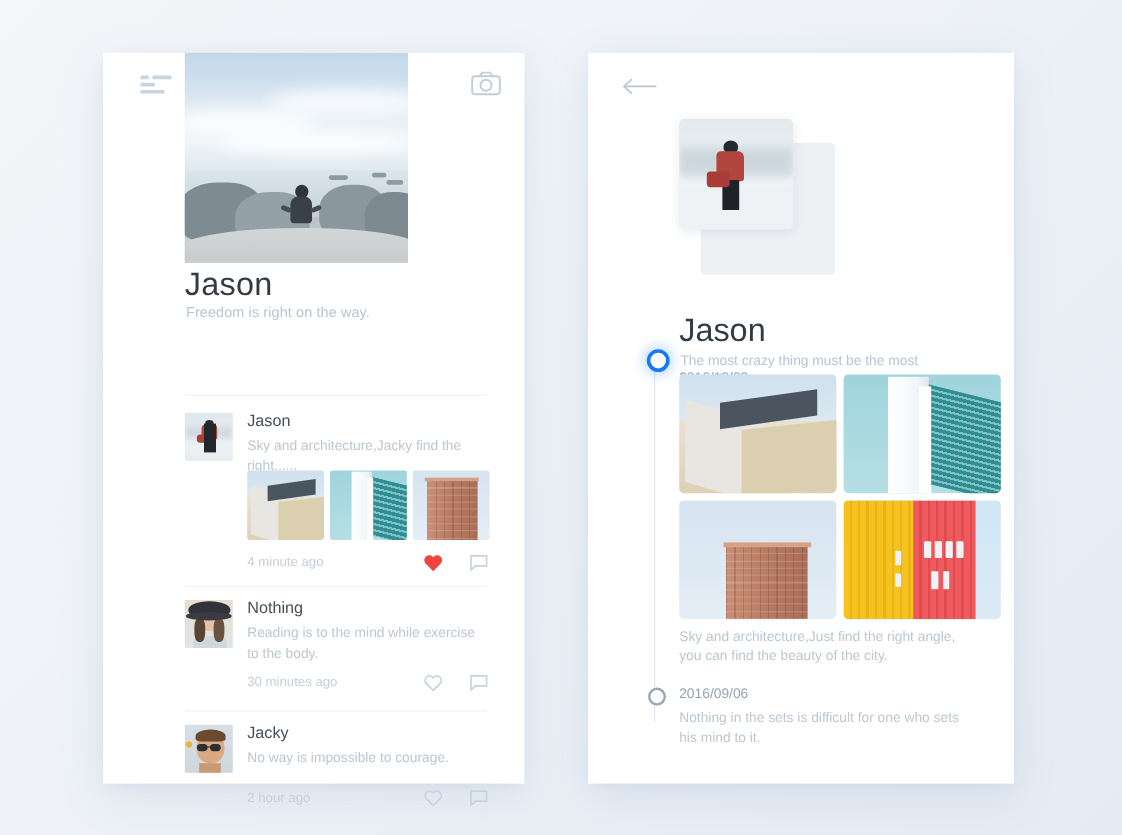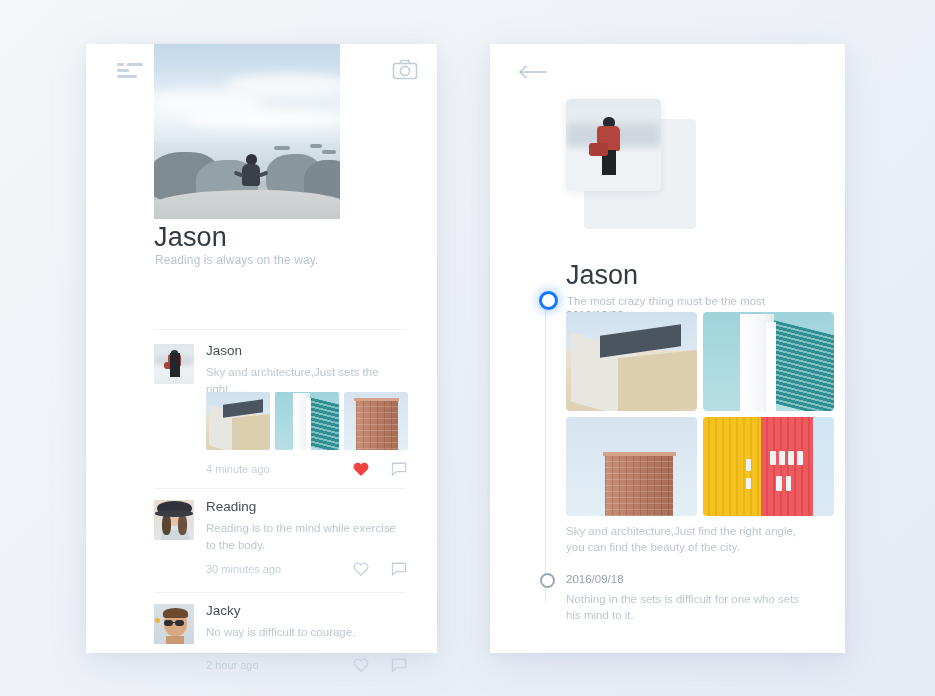--- a/index.html
+++ b/index.html
@@ -309,34 +309,34 @@
     <div class="ledge"></div>
     <div class="person">
       <div class="head"></div>
         <div class="body"></div>
       <div class="armL"></div>
         <div class="armR"></div>
     </div>
   </div>
 
   <div class="l-name">Jason</div>
-  <div class="l-motto">Reading is always on the way.</div>
+  <div class="l-motto">Freedom is right on the way.</div>
 
   <div class="l-divider" style="top:285px;"></div>
 
   <div class="feed-item" style="top:300px;">
     <div class="fi-avatar av-jason">
       <div class="mount"></div>
         <div class="head"></div>
         <div class="coat"></div>
         <div class="bag"></div>
         <div class="fig"></div>
     </div>
     <div class="fi-name">Jason</div>
-    <div class="fi-text">Sky and architecture,Just sets the right......</div>
+    <div class="fi-text">Sky and architecture,Jacky find the right......</div>
 
     <div class="thumbs" style="top:48px;">
       <div class="thumb ph-beige">
         <div class="wall"></div>
           <div class="wall2"></div>
           <div class="roof"></div>
       </div>
       <div class="thumb ph-teal">
         <div class="glass"></div>
           <div class="tower"></div>
@@ -368,21 +368,21 @@
 
   <div class="feed-item" style="top:456px;">
     <div class="fi-avatar av-angela">
       <div class="top"></div>
         <div class="face"></div>
         <div class="hair"></div>
         <div class="hair2"></div>
       <div class="hat"></div>
         <div class="brim"></div>
     </div>
-    <div class="fi-name">Reading</div>
+    <div class="fi-name">Nothing</div>
     <div class="fi-text">Reading is to the mind while exercise to the body.</div>
     <div class="fi-time" style="top:63px;">30 minutes ago</div>
     <div class="fi-actions" style="left:0; top:60px;">
       <div style="position:absolute; left:266px; top:0;">
         <svg width="18" height="18" viewBox="0 0 18 18" fill="none" stroke="#c8d2dd" stroke-width="1.4">
           <path d="M9 15.2 L3 9.3 A3.6 3.6 0 0 1 9 4.8 A3.6 3.6 0 0 1 15 9.3 Z"></path>
         </svg>
       </div>
       <div style="position:absolute; left:304px; top:0;">
         <svg width="18" height="18" viewBox="0 0 18 18" fill="none" stroke="#c8d2dd" stroke-width="1.4">
@@ -398,21 +398,21 @@
     <div class="fi-avatar av-dave">
       <div class="neck"></div>
         <div class="face"></div>
         <div class="hair"></div>
       <div class="g1"></div>
         <div class="g2"></div>
         <div class="gb"></div>
         <div class="dot"></div>
     </div>
     <div class="fi-name">Jacky</div>
-    <div class="fi-text">No way is difficult to courage.</div>
+    <div class="fi-text">No way is impossible to courage.</div>
     <div class="fi-time" style="top:55px;">2 hour ago</div>
     <div class="fi-actions" style="left:0; top:52px;">
       <div style="position:absolute; left:266px; top:0;">
         <svg width="18" height="18" viewBox="0 0 18 18" fill="none" stroke="#c8d2dd" stroke-width="1.4">
           <path d="M9 15.2 L3 9.3 A3.6 3.6 0 0 1 9 4.8 A3.6 3.6 0 0 1 15 9.3 Z"></path>
         </svg>
       </div>
       <div style="position:absolute; left:304px; top:0;">
         <svg width="18" height="18" viewBox="0 0 18 18" fill="none" stroke="#c8d2dd" stroke-width="1.4">
           <path d="M2.5 3.2 H15.5 V11.6 H6.4 L2.5 15 Z"></path>
@@ -479,14 +479,14 @@
     <div class="win" style="left:58%; top:34%; width:4.5%; height:14%;"></div>
     <div class="win" style="left:65%; top:34%; width:4.5%; height:14%;"></div>
     <div class="win" style="left:72%; top:34%; width:4.5%; height:14%;"></div>
     <div class="win" style="left:56%; top:60%; width:4.5%; height:15%;"></div>
     <div class="win" style="left:63%; top:60%; width:4.5%; height:15%;"></div>
   </div>
 </div>
 
 <div class="tl-body" style="top:523px;">Sky and architecture,Just find the right angle, you can find the beauty of the city.</div>
 
-<div class="tl-date" style="top:573px;">2016/09/18</div>
+<div class="tl-date" style="top:573px;">2016/09/06</div>
 <div class="tl-body" style="top:591px;">Nothing in the sets is difficult for one who sets his mind to it.</div>
 
 </body></html>

